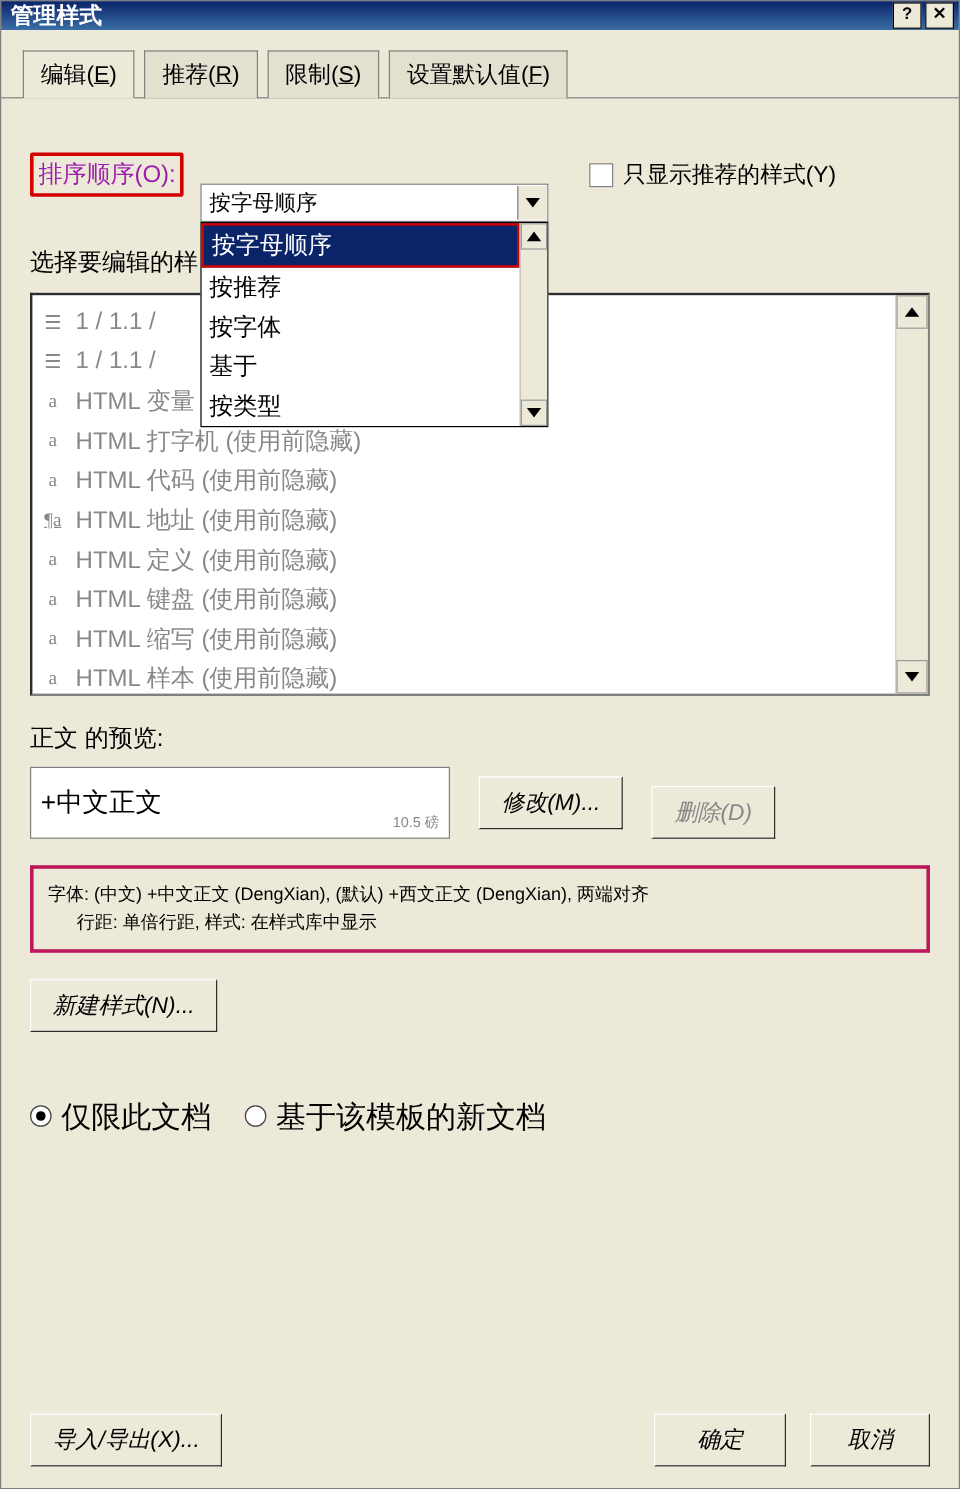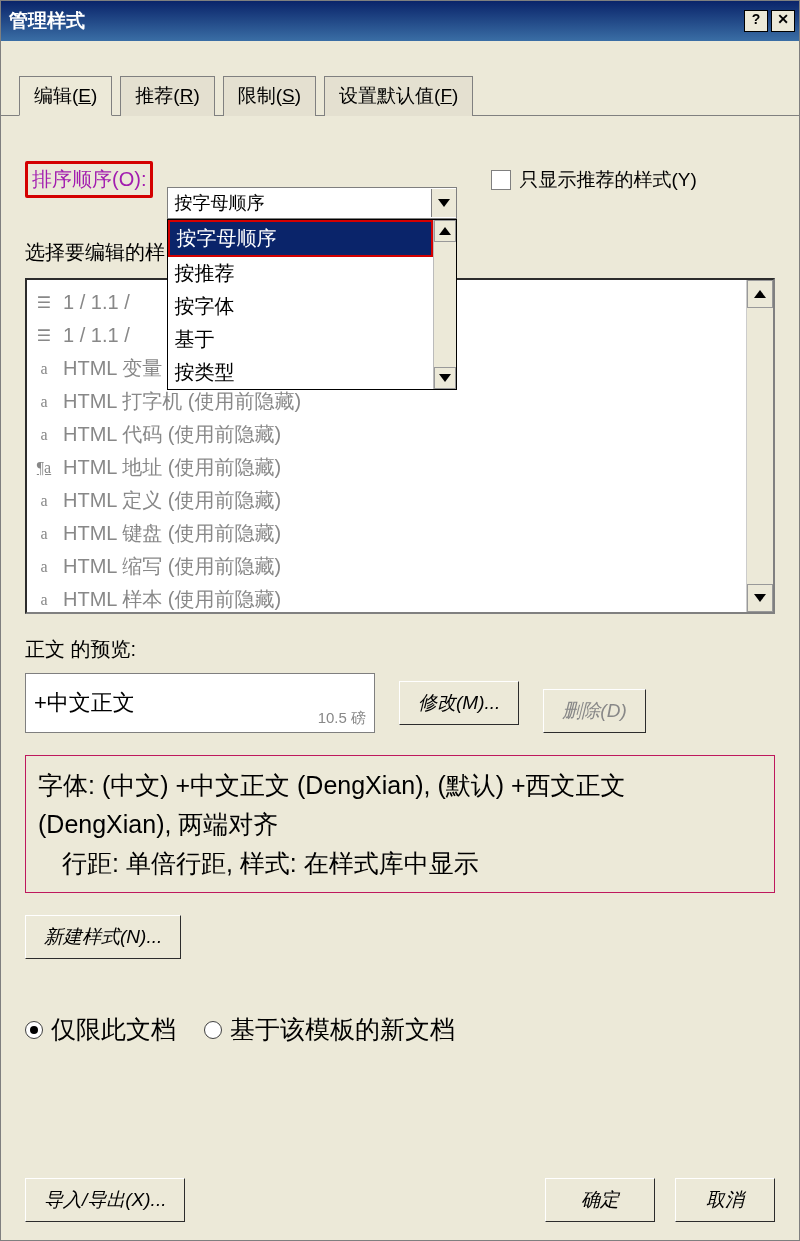--- a/index.html
+++ b/index.html
@@ -1,21 +1,21 @@
 <!DOCTYPE html>
 <html><head>
 <meta charset="utf-8">
 <style>
   html,body{margin:0;padding:0;font-family:"Microsoft YaHei","SimSun",sans-serif;font-size:18px;color:#000;background:#fff;}
   .window{width:800px;height:1241px;background:#ece9d8;border:1px solid #7f7f7f;box-sizing:border-box;position:relative;}
-  .titlebar{height:40px;background:linear-gradient(to bottom,#0a246a,#a6caf0 90%,#0a246a 100%);background:#0a246a;color:#fff;display:flex;align-items:center;justify-content:space-between;padding:0 4px 0 8px;font-weight:bold;font-size:19px;}
+  .titlebar{height:24px;background:linear-gradient(to bottom,#0a246a,#a6caf0 90%,#0a246a 100%);background:#0a246a;color:#fff;display:flex;align-items:center;justify-content:space-between;padding:0 4px 0 8px;font-weight:bold;font-size:19px;}
   .titlebar{background:linear-gradient(to bottom,#0a246a,#3a6ea5);}
   .title-buttons{display:flex;gap:3px;}
   .title-btn{width:22px;height:20px;background:#ece9d8;border:1px solid #000;font-family:"Segoe UI",sans-serif;font-size:14px;line-height:16px;text-align:center;cursor:default;color:#000;}
-  .tabs{display:flex;padding:16px 18px 0 18px;gap:8px;position:relative;border-bottom:1px solid #808080;margin-top:18px;}
+  .tabs{display:flex;padding:16px 18px 0 18px;gap:8px;position:relative;border-bottom:1px solid #808080;}
   .tab{padding:6px 14px 6px 14px;border:1px solid #808080;border-bottom:none;background:#ece9d8;font-size:19px;position:relative;top:1px;}
   .tab.active{background:#ece9d8;border-bottom:1px solid #ece9d8;}
   .tab.inactive{background:#e4e0d0;}
   .content{padding:24px 24px 0 24px;position:relative;}
   .row1{display:flex;align-items:center;gap:14px;margin-bottom:20px;}
   .lbl-sort{color:#a21caf;border:3px solid #d40000;padding:2px 4px;font-size:20px;border-radius:2px;}
   .combo-wrap{position:relative;margin-top:47px;}
   .combo{width:290px;height:32px;border:1px solid #7f7f7f;background:#fff;display:flex;align-items:center;justify-content:space-between;padding-left:6px;box-sizing:border-box;}
   .combo-btn{width:24px;height:28px;background:#ece9d8;border-left:1px solid #7f7f7f;display:flex;align-items:center;justify-content:center;}
   .tri-down{width:0;height:0;border-left:6px solid transparent;border-right:6px solid transparent;border-top:8px solid #000;}
@@ -33,24 +33,24 @@
   .list-inner{flex:1;padding:6px 0 0 6px;overflow:hidden;}
   .li{display:flex;align-items:center;gap:8px;font-size:20px;color:#888;height:33px;}
   .li .ic{width:22px;text-align:center;font-family:serif;color:#888;font-size:16px;}
   .li .txt{color:#888;}
   .list-sb{width:26px;background:#ece9d8;border-left:1px solid #ccc;display:flex;flex-direction:column;justify-content:space-between;}
   .list-sb .arr{height:26px;border:1px solid #999;display:flex;align-items:center;justify-content:center;}
   .preview-lbl{font-size:20px;margin:22px 0 10px 0;}
   .preview-row{display:flex;gap:24px;align-items:center;}
   .preview-box{flex:0 0 350px;height:60px;border:1px solid #7f7f7f;background:#fff;display:flex;align-items:center;justify-content:space-between;padding:0 8px;box-sizing:border-box;}
   .preview-box .pv{font-size:22px;}
-  .preview-box .fs{font-size:15px;color:#888;align-self:flex-end;margin-bottom:4px;}
+  .preview-box .fs{font-size:12px;color:#888;align-self:flex-end;margin-bottom:4px;}
   .btn{background:#ece9d8;border:1px outset #fff;border-right-color:#808080;border-bottom-color:#808080;padding:8px 18px;font-size:19px;color:#000;font-style:italic;}
   .btn.dis{color:#888;margin-top:16px;}
-  .desc-box{border:1px solid #be185d;background:#ece9d8;padding:10px 12px;font-size:25px;line-height:1.55;margin-top:22px;}
+  .desc-box{border:3px solid #be185d;background:#ece9d8;padding:10px 12px;font-size:15px;line-height:1.55;margin-top:22px;}
   .newstyle{margin-top:22px;}
   .radio-row{display:flex;gap:28px;align-items:center;margin-top:54px;font-size:25px;}
   .radio{width:16px;height:16px;border:1px solid #404040;border-radius:50%;display:inline-flex;align-items:center;justify-content:center;background:#fff;}
   .radio .dot{width:8px;height:8px;background:#000;border-radius:50%;}
   .bottom-row{position:absolute;left:24px;right:24px;bottom:18px;display:flex;justify-content:space-between;align-items:center;}
   .und{text-decoration:underline;}
 </style>
 </head>
 <body>
 

